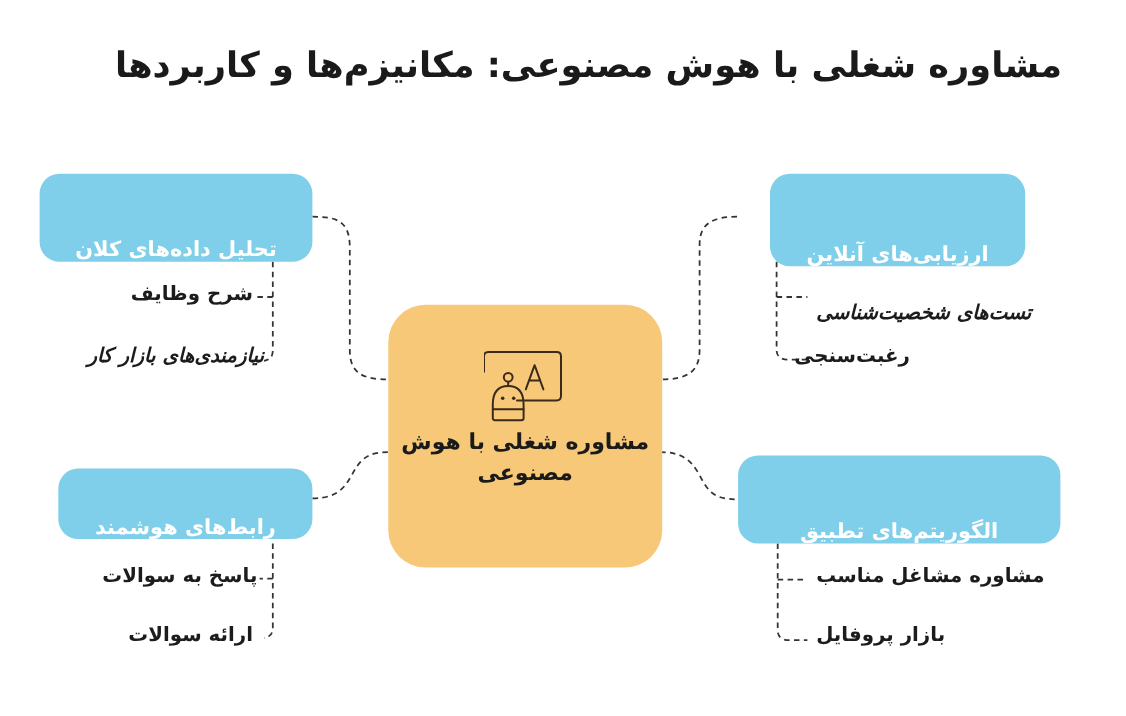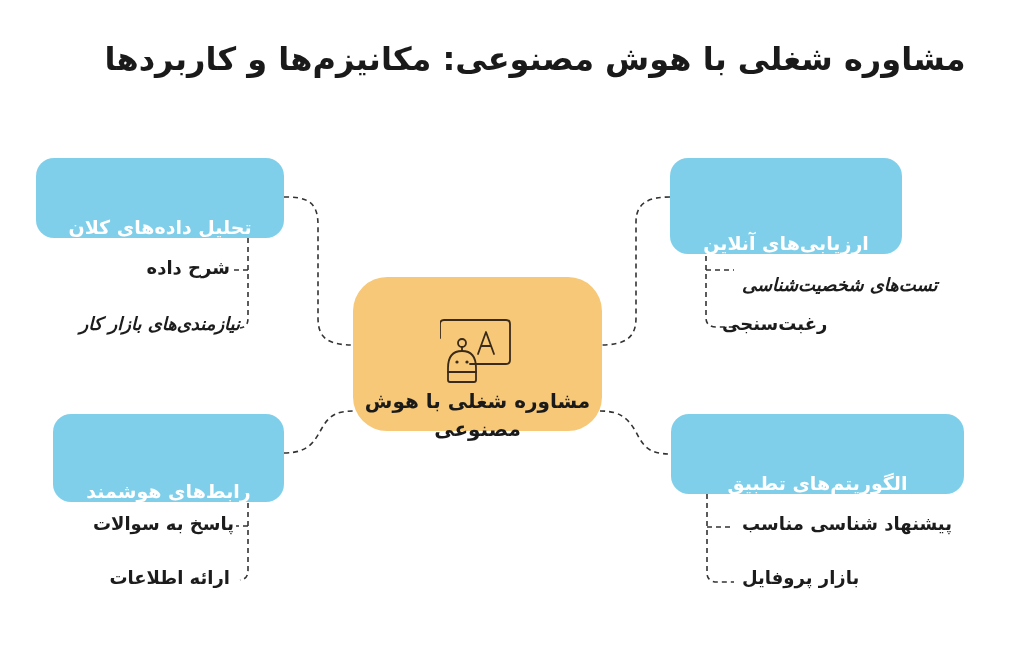--- a/index.html
+++ b/index.html
@@ -46,21 +46,21 @@
       align-items: flex-end;
       justify-content: center;
       direction: rtl;
       box-sizing: border-box;
     }
     .center {
       position: absolute;
       left: 353px;
       top: 277px;
       width: 249px;
-      height: 154px;
+      height: 239px;
       background: #f6c877;
       border-radius: 34px;
       box-sizing: border-box;
     }
     .center-icon {
       position: absolute;
       left: 87px;
       top: 33px;
       width: 72px;
       height: 74px;
@@ -132,32 +132,32 @@
     </g>
     <circle cx="17" cy="52" r="1.6" fill="#3a2a1a"></circle>
     <circle cx="27" cy="52" r="1.6" fill="#3a2a1a"></circle>
   </svg>
   <div class="center-label">مشاوره شغلی با هوش مصنوعی</div>
 </div>
 
 <div class="branch" style="left:36px; top:158px; width:248px; height:80px;">
   <span>تحلیل داده‌های کلان</span>
 </div>
-<div class="leaf" style="right:794px; top:257px;">شرح داده</div>
+<div class="leaf" style="right:794px; top:257px;">شرح وظایف</div>
 <div class="leaf" style="right:784px; top:313px;font-style:italic;">نیازمندی‌های بازار کار</div>
 
-<div class="branch" style="left:670px; top:158px; width:232px; height:96px;">
+<div class="branch" style="left:700px; top:158px; width:232px; height:84px;">
   <span>ارزیابی‌های آنلاین</span>
 </div>
 <div class="leaf" style="left:742px; top:274px;font-style:italic;">تست‌های شخصیت‌شناسی</div>
 <div class="leaf" style="left:722px; top:313px;">رغبت‌سنجی</div>
 
-<div class="branch" style="left:53px; top:414px; width:231px; height:88px;">
+<div class="branch" style="left:53px; top:426px; width:231px; height:64px;">
   <span>رابط‌های هوشمند</span>
 </div>
 <div class="leaf" style="right:790px; top:513px;">پاسخ به سوالات</div>
-<div class="leaf" style="right:794px; top:567px;">ارائه اطلاعات</div>
+<div class="leaf" style="right:794px; top:567px;">ارائه سوالات</div>
 
 <div class="branch" style="left:671px; top:414px; width:293px; height:80px;">
   <span>الگوریتم‌های تطبیق</span>
 </div>
-<div class="leaf" style="left:742px; top:513px;">پیشنهاد شناسی مناسب</div>
+<div class="leaf" style="left:742px; top:513px;">مشاوره مشاغل مناسب</div>
 <div class="leaf" style="left:742px; top:567px;">بازار پروفایل</div>
 
 </body></html>

